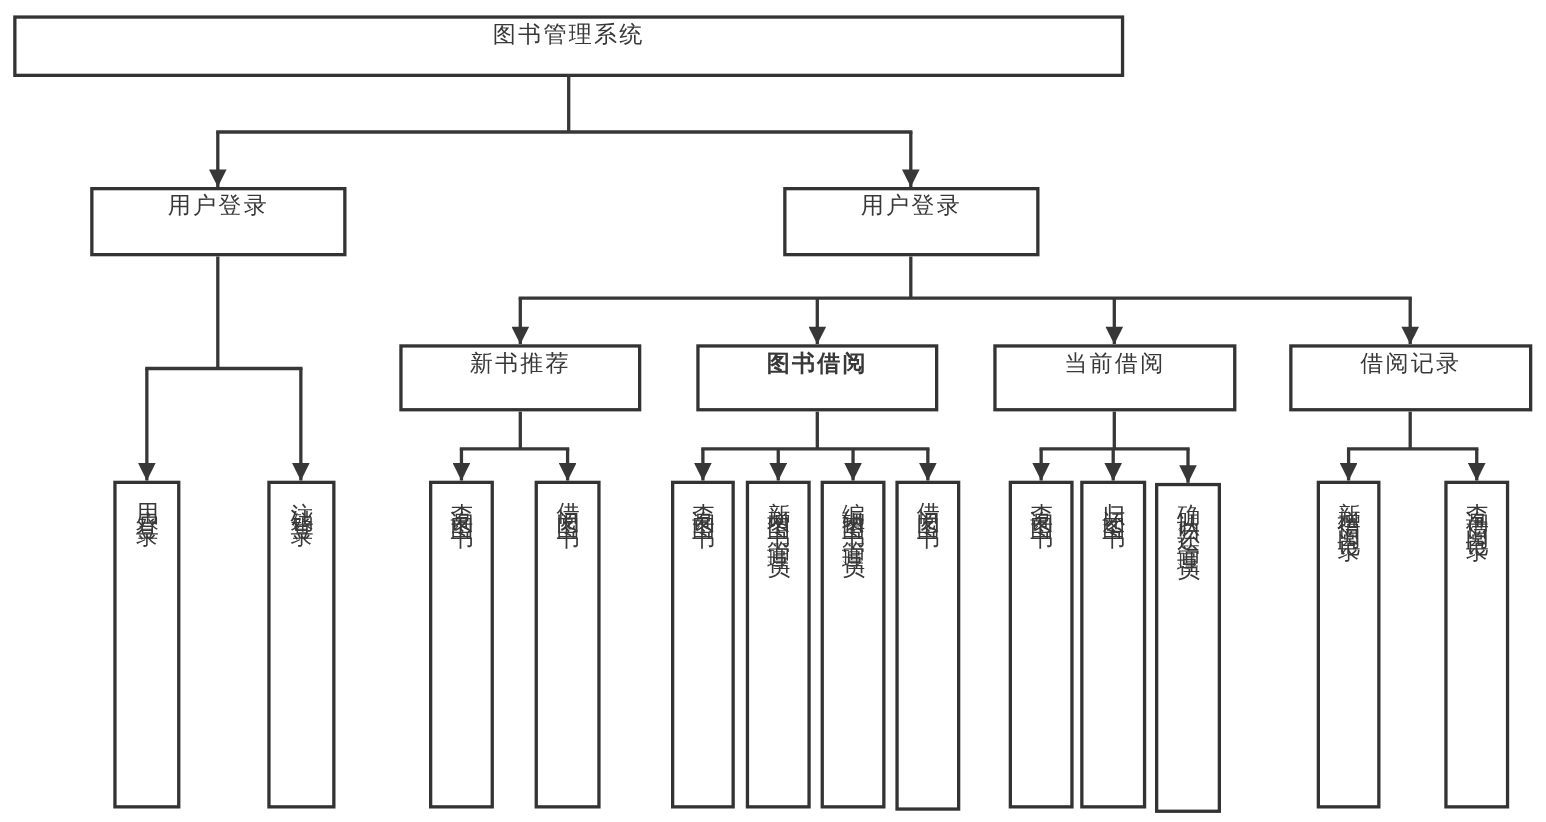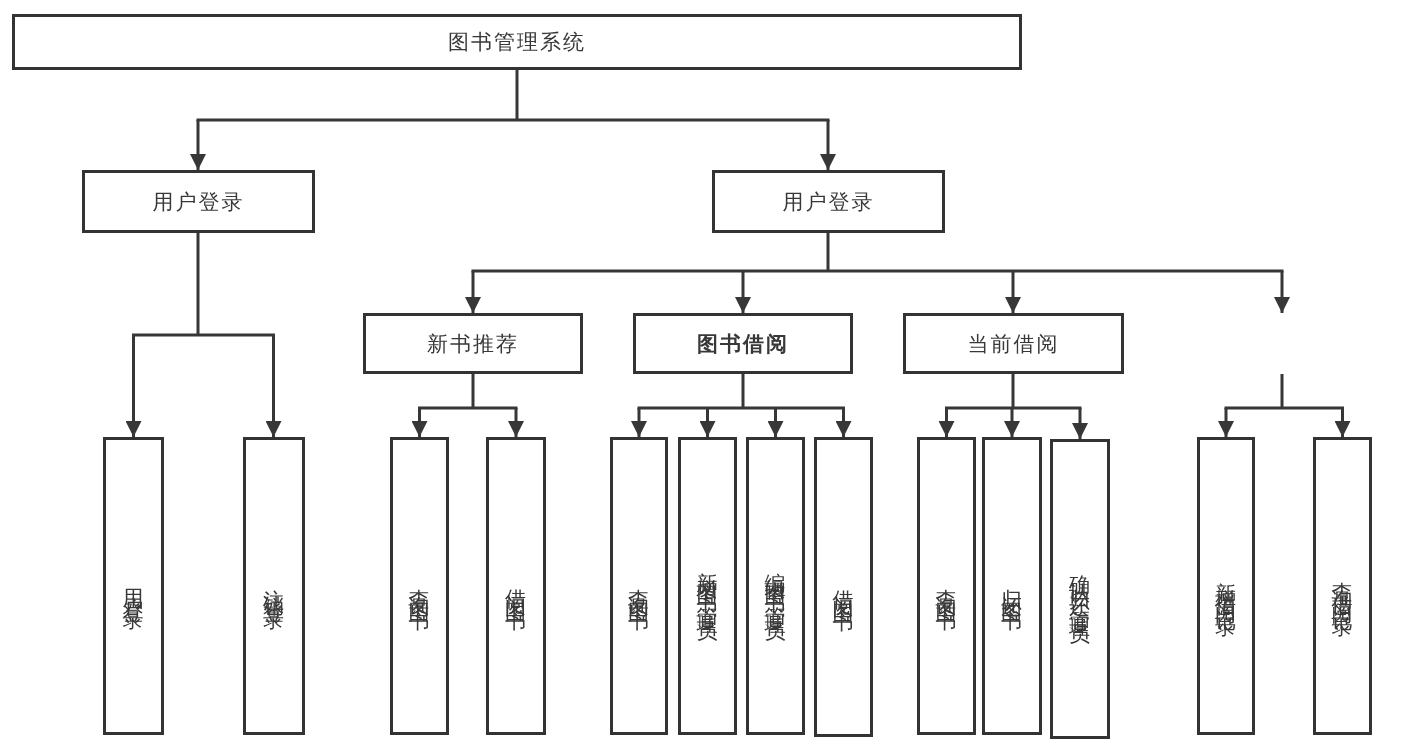--- a/index.html
+++ b/index.html
@@ -28,21 +28,21 @@
     fill: none;
     marker-end: url(#arrowhead);
   }
   .node {
     position: absolute;
     box-sizing: border-box;
     background: #ffffff;
     border: 3px solid #333333;
     color: #383838;
     display: flex;
-    align-items: center;
+    align-items: flex-start;
     justify-content: center;
     z-index: 2;
   }
   .node .hlabel {
     font-size: 21px;
     letter-spacing: 2px;
     white-space: nowrap;
   }
   .node .vlabel {
     writing-mode: vertical-rl;
@@ -129,20 +129,23 @@
 
   <div class="node" style="left:363px; top:313px; width:220px; height:61px;">
     <span class="hlabel">新书推荐</span>
   </div>
   <div class="node" style="left:633px; top:313px; width:220px; height:61px;font-weight:bold;">
     <span class="hlabel">图书借阅</span>
   </div>
   <div class="node" style="left:903px; top:313px; width:221px; height:61px;">
     <span class="hlabel">当前借阅</span>
   </div>
+  <div class="node" style="left:1172px; top:313px; width:221px; height:61px;">
+    <span class="hlabel">借阅记录</span>
+  </div>
 
   <div class="node" style="left:103px; top:437px; width:61px; height:298px;">
     <span class="vlabel">用户登录</span>
   </div>
   <div class="node" style="left:243px; top:437px; width:62px; height:298px;">
     <span class="vlabel">注销登录</span>
   </div>
 
   <div class="node" style="left:390px; top:437px; width:59px; height:298px;">
     <span class="vlabel">查询图书</span>

